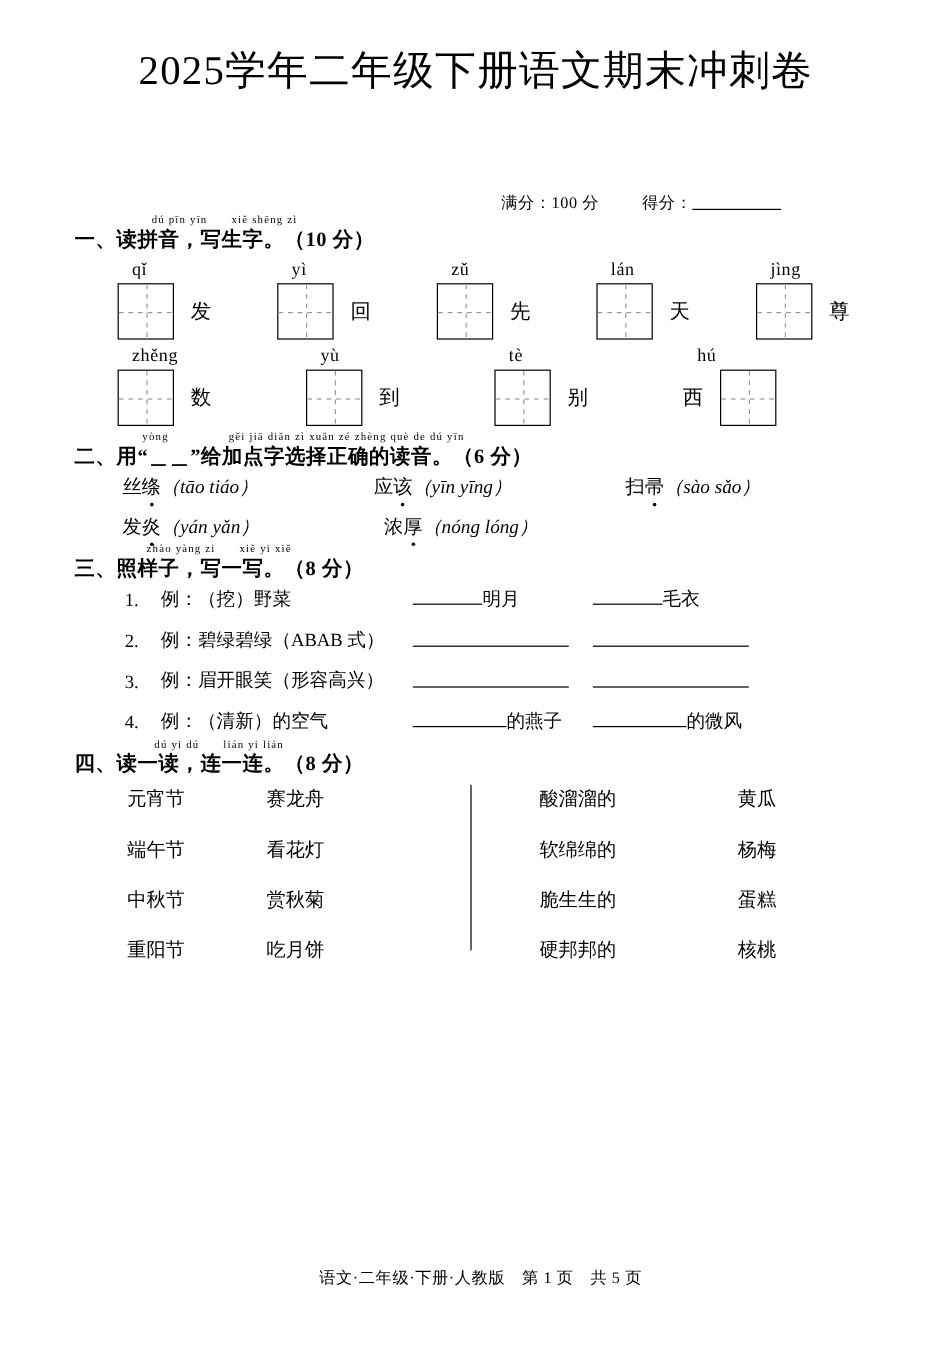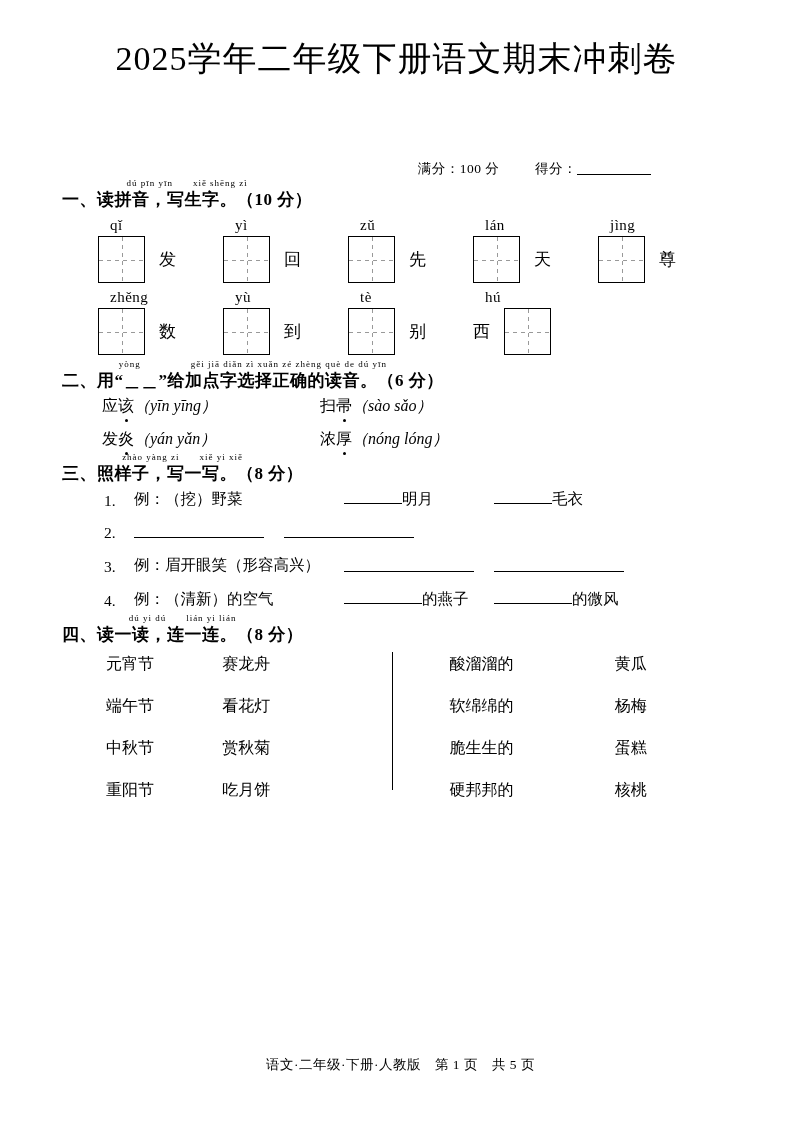--- a/index.html
+++ b/index.html
@@ -79,20 +79,21 @@
   }
 
   
   .q1 { margin-top: 6px; }
   .q1-row {
     display: flex;
     justify-content: flex-start;
     align-items: center;
     margin-bottom: 2px;
     padding-left: 36px;
+    gap: 32px;
   }
   .q1-item {
     width: 125px;
     display: flex;
     flex-direction: column;
     align-items: flex-start;
   }
   .q1-item .py {
     font-size: 15px;
     font-family: "Liberation Serif", "DejaVu Serif", serif;
@@ -316,20 +317,23 @@
   <div class="sec-head" style="margin-top:14px;">
     <span class="ruby-wrap">
       <span class="ruby">yòng　　　　　gěi jiā diǎn zì xuǎn zé zhèng què de dú yīn</span>
       <span>二、用“＿＿”给加点字选择正确的读音。（6 分）</span>
     </span>
   </div>
 
   <div class="q2">
     <div class="q2-row">
       <div class="q2-cell">
+        <span>丝</span><span class="dotted-char">绦</span><span class="py-paren">（tāo tiáo）</span>
+      </div>
+      <div class="q2-cell">
         <span>应</span><span class="dotted-char">该</span><span class="py-paren">（yīn yīng）</span>
       </div>
       <div class="q2-cell">
         <span>扫</span><span class="dotted-char">帚</span><span class="py-paren">（sào sǎo）</span>
       </div>
     </div>
     <div class="q2-row">
       <div class="q2-cell">
         <span>发</span><span class="dotted-char">炎</span><span class="py-paren">（yán yǎn）</span>
       </div>
@@ -349,20 +353,21 @@
   <div class="q3">
     <div class="q3-row">
       <span class="q3-label">1.</span>
       <span class="q3-ex">例：（挖）野菜</span>
       <span class="q3-ans"><span class="blank-line" style="width:58px;"></span><span>明月</span></span>
       <span class="q3-ans2"><span class="blank-line" style="width:58px;"></span><span>毛衣</span></span>
     </div>
 
     <div class="q3-row">
       <span class="q3-label">2.</span>
+      <span class="q3-ex">例：碧绿碧绿（ABAB 式）</span>
       <span class="q3-ans"><span class="blank-line" style="width:130px;"></span></span>
       <span class="q3-ans2"><span class="blank-line" style="width:130px;"></span></span>
     </div>
 
     <div class="q3-row">
       <span class="q3-label">3.</span>
       <span class="q3-ex">例：眉开眼笑（形容高兴）</span>
       <span class="q3-ans"><span class="blank-line" style="width:130px;"></span></span>
       <span class="q3-ans2"><span class="blank-line" style="width:130px;"></span></span>
     </div>

